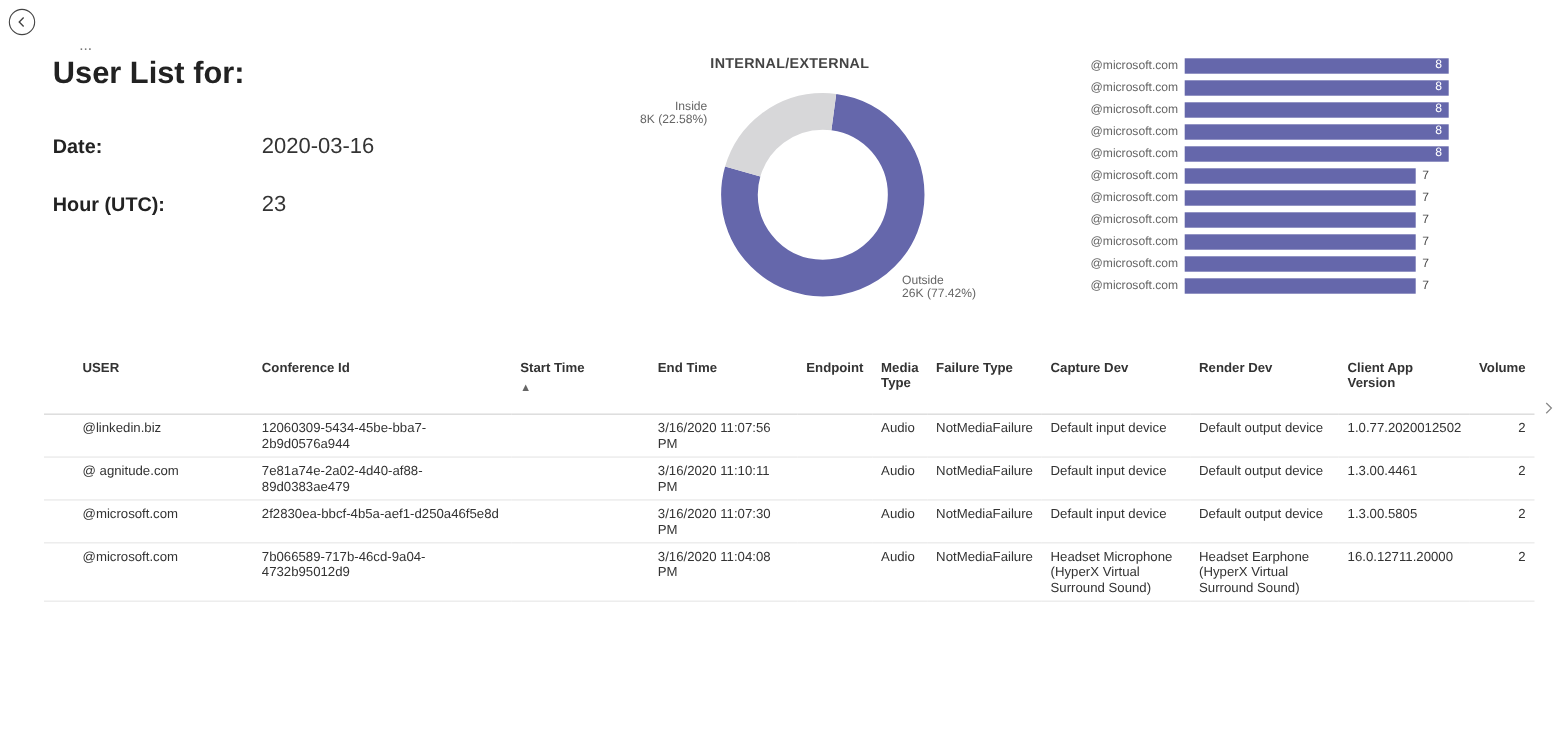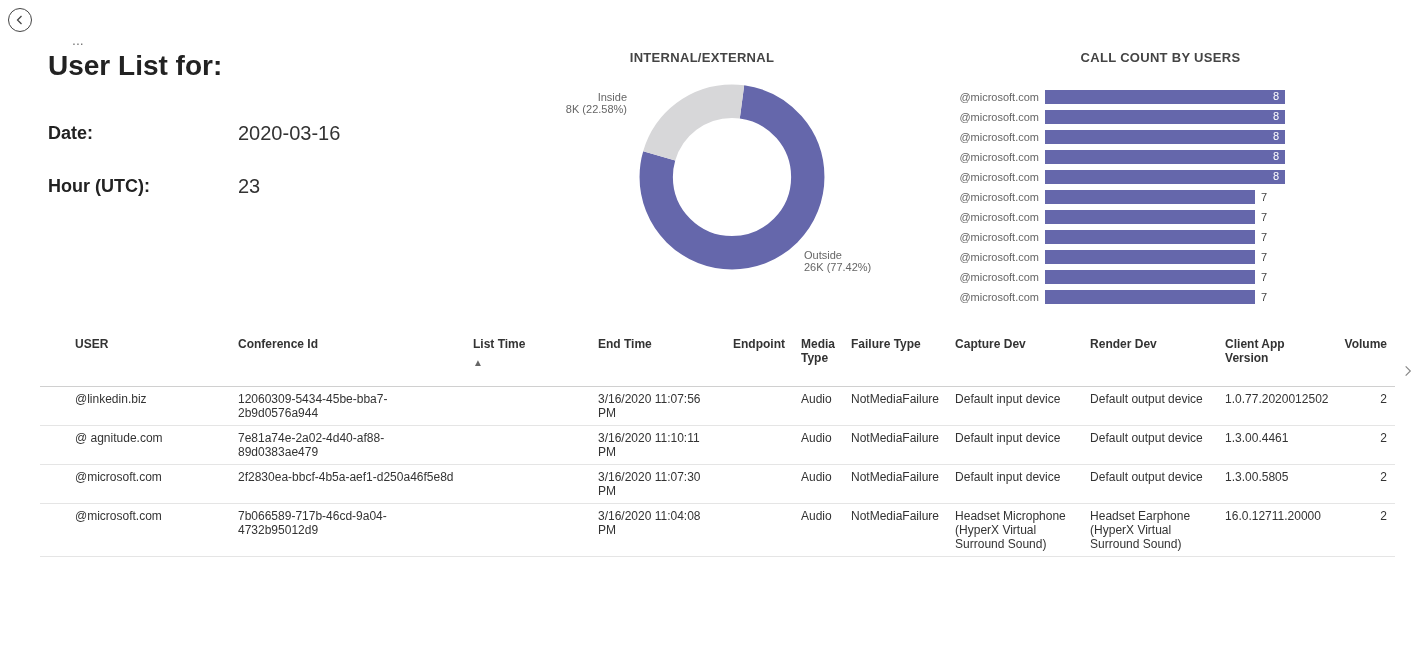--- a/index.html
+++ b/index.html
@@ -32,21 +32,21 @@
       top: 32px;
       left: 72px;
       color: #777;
       font-size: 14px;
     }
 
     .top-section {
       display: flex;
       align-items: flex-start;
       padding: 50px 40px 0 48px;
-      gap: 4px;
+      gap: 20px;
     }
 
     
     .info-block { width: 440px; }
     .info-title {
       font-size: 28px;
       font-weight: 600;
       color: #222;
       margin-bottom: 40px;
     }
@@ -226,21 +226,20 @@
         <span>8K (22.58%)</span>
       </div>
       <div class="donut-label outside">
         <span>Outside</span><br>
         <span>26K (77.42%)</span>
       </div>
     </div>
   </div>
 
   <div class="bars-block">
-    <div class="bars-title">CALL COUNT BY USERS</div>
     <div class="bars-list" id="bars-list">
         <div class="bar-row">
           <span class="bar-row-label">@microsoft.com</span>
           <span class="bar-bar" style="width:240px">
             <span class="bar-value inside">8</span>
           </span>
         </div>
         <div class="bar-row">
           <span class="bar-row-label">@microsoft.com</span>
           <span class="bar-bar" style="width:240px">
@@ -305,21 +304,21 @@
   </svg>
 </div>
 
 <div class="table-block">
   <table>
     <thead>
       <tr>
         <th class="col-user">USER</th>
         <th class="col-conf">Conference Id</th>
         <th class="col-start">
-          <span>List Time</span>
+          <span>Start Time</span>
           <span class="sort-ind">▲</span>
         </th>
         <th class="col-end">End Time</th>
         <th class="col-endpoint">Endpoint</th>
         <th class="col-media">Media Type</th>
         <th class="col-fail">Failure Type</th>
         <th class="col-cap">Capture Dev</th>
         <th class="col-rend">Render Dev</th>
         <th class="col-ver">Client App Version</th>
         <th class="col-vol num">Volume</th>

